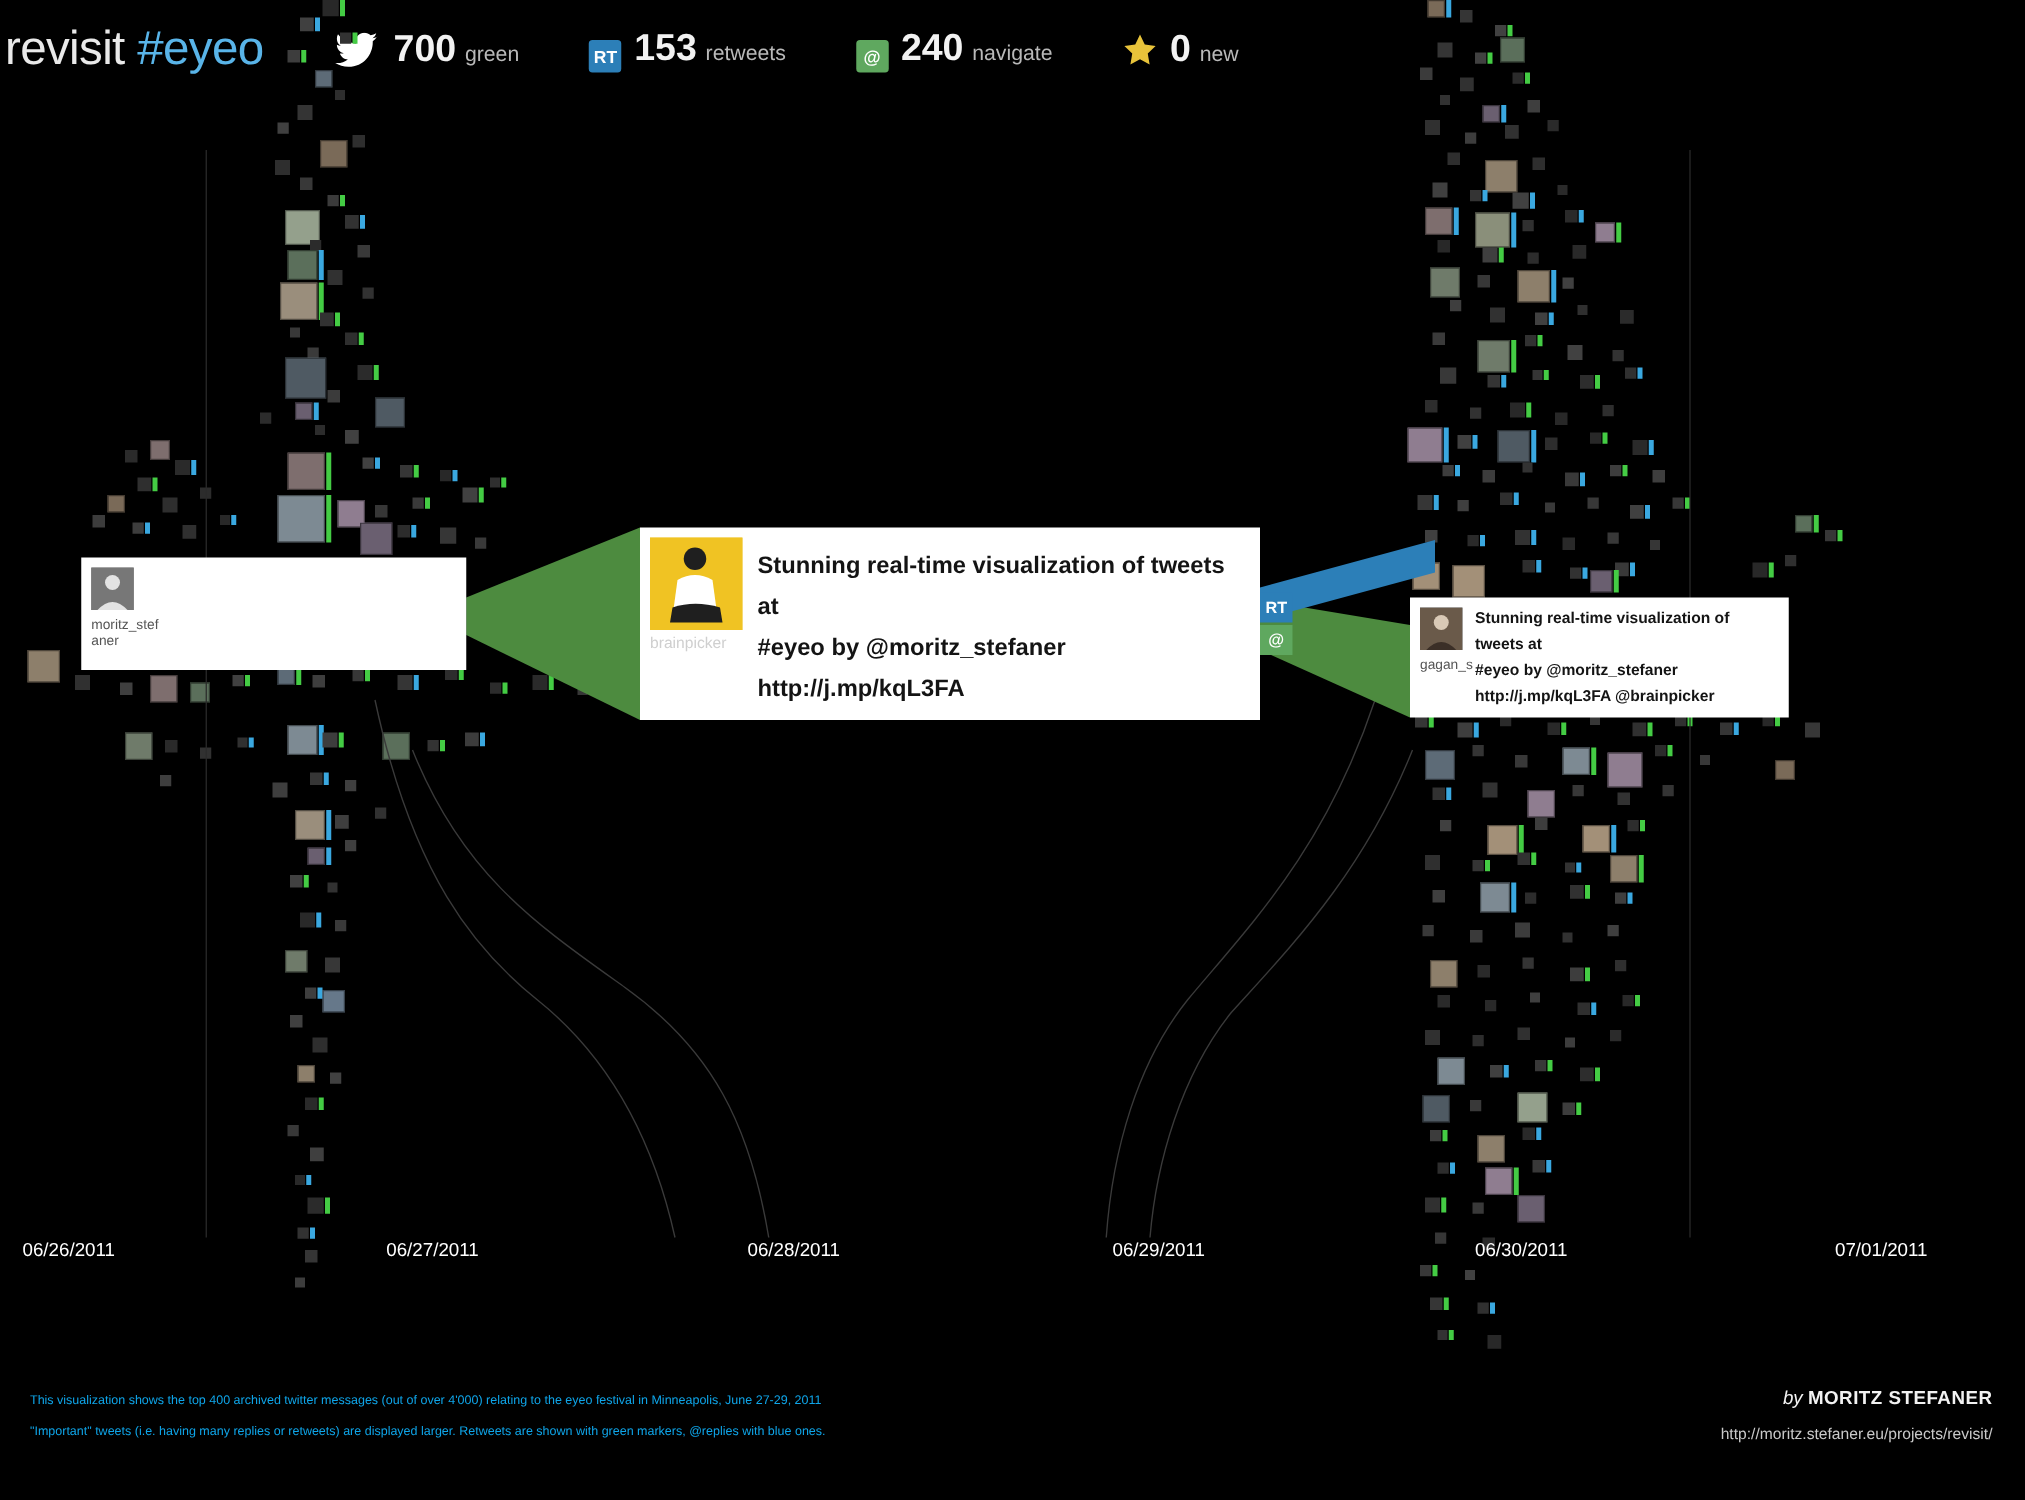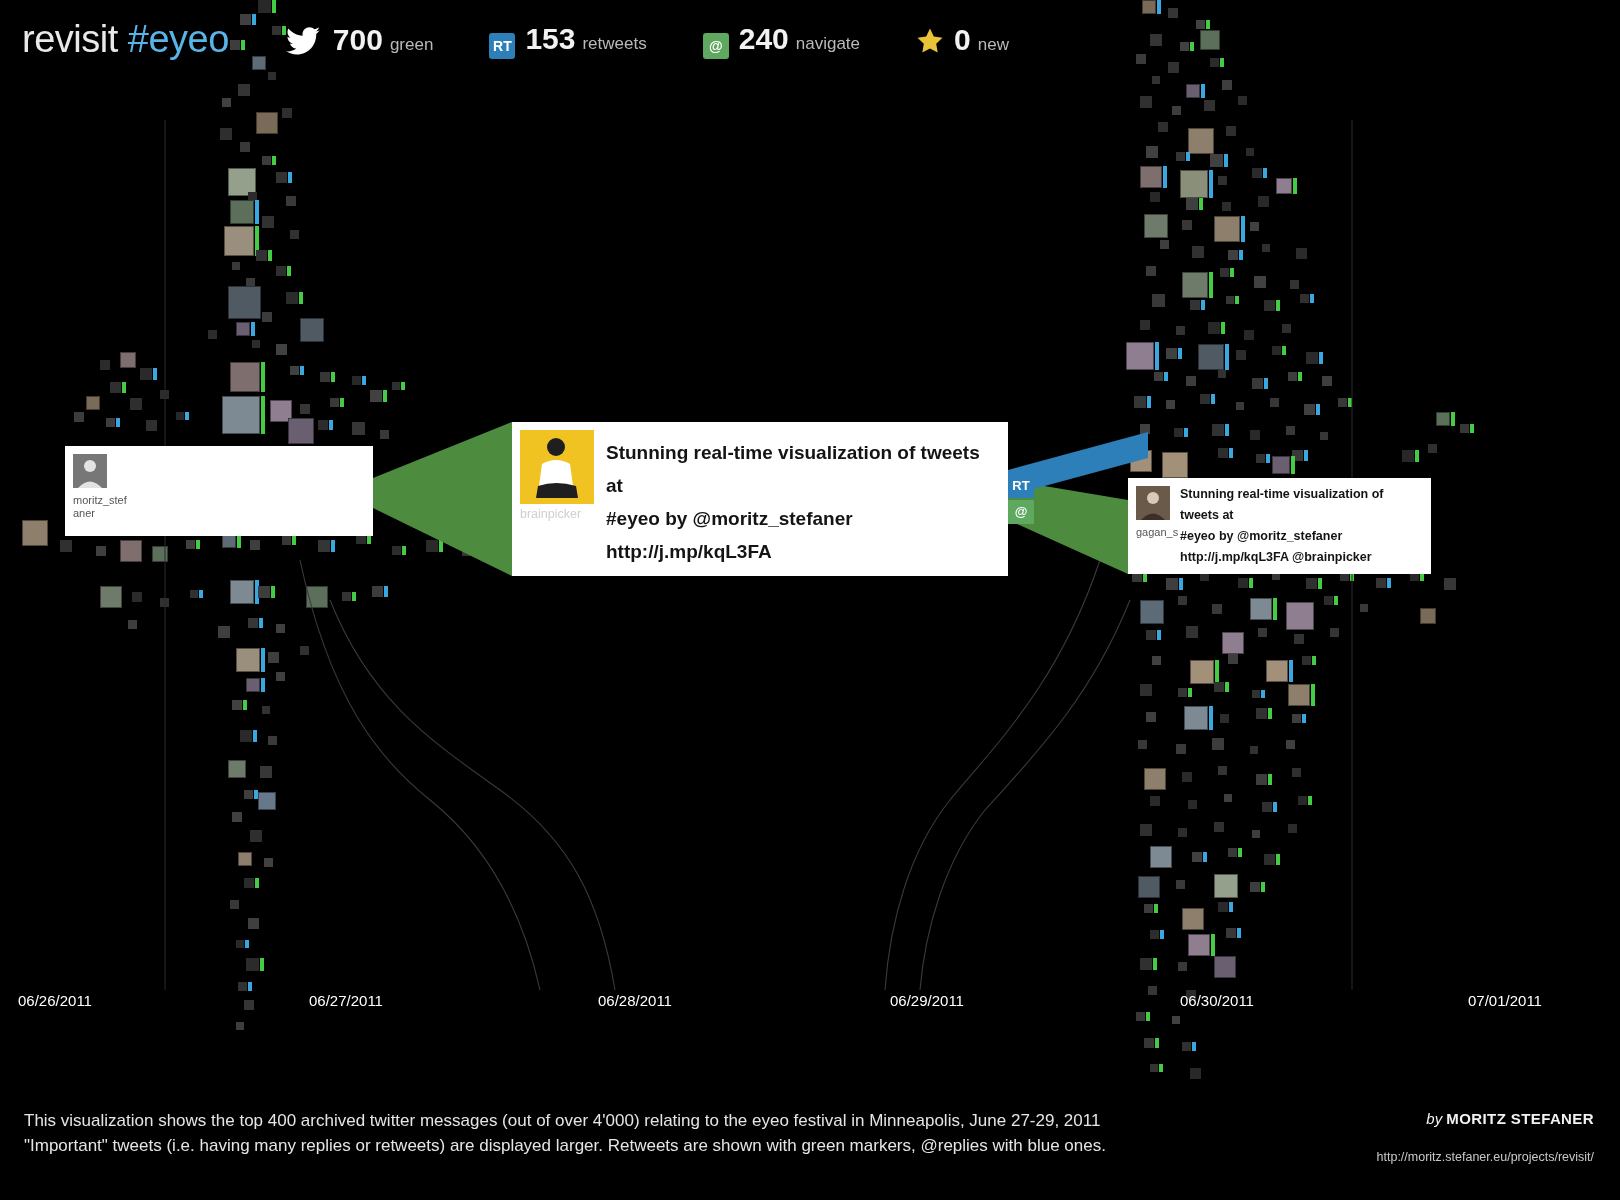--- a/index.html
+++ b/index.html
@@ -17,21 +17,21 @@
   }
 
   
   #header {
     position: absolute;
     top: 0; left: 0;
     width: 1620px;
     height: 78px;
     display: flex;
     align-items: center;
-    padding-left: 22px;
+    padding-left: 4px;
     box-sizing: border-box;
   }
   #app-title {
     font-size: 38px;
     font-weight: normal;
     letter-spacing: -0.5px;
     white-space: nowrap;
   }
   #app-title .t1 { color: #e9e9e9; }
   #app-title .t2 { color: #59b4e8; }
@@ -221,40 +221,40 @@
     position: absolute;
     left: 0;
     bottom: 0;
     width: 1620px;
     height: 108px;
   }
   #footer-text {
     position: absolute;
     left: 24px;
     top: 16px;
-    font-size: 17px;
+    font-size: 10px;
     line-height: 25px;
-    color: #e5e5e5;
+    color: #0ea5e9;
   }
   #credit {
     position: absolute;
     right: 26px;
     top: 18px;
     text-align: right;
   }
   #credit .by {
     font-size: 15px;
     font-style: italic;
     color: #f2f2f2;
   }
   #credit .by b { font-style: normal; letter-spacing: 0.4px; }
   #credit .url {
     font-size: 12.5px;
     color: #c9c9c9;
-    margin-top: 23px;
+    margin-top: 13px;
   }
 </style>
 </head>
 <body>
 
 <div id="header">
 
   <div id="app-title">
     <span class="t1">revisit </span><span class="t2">#eyeo</span>
   </div>

